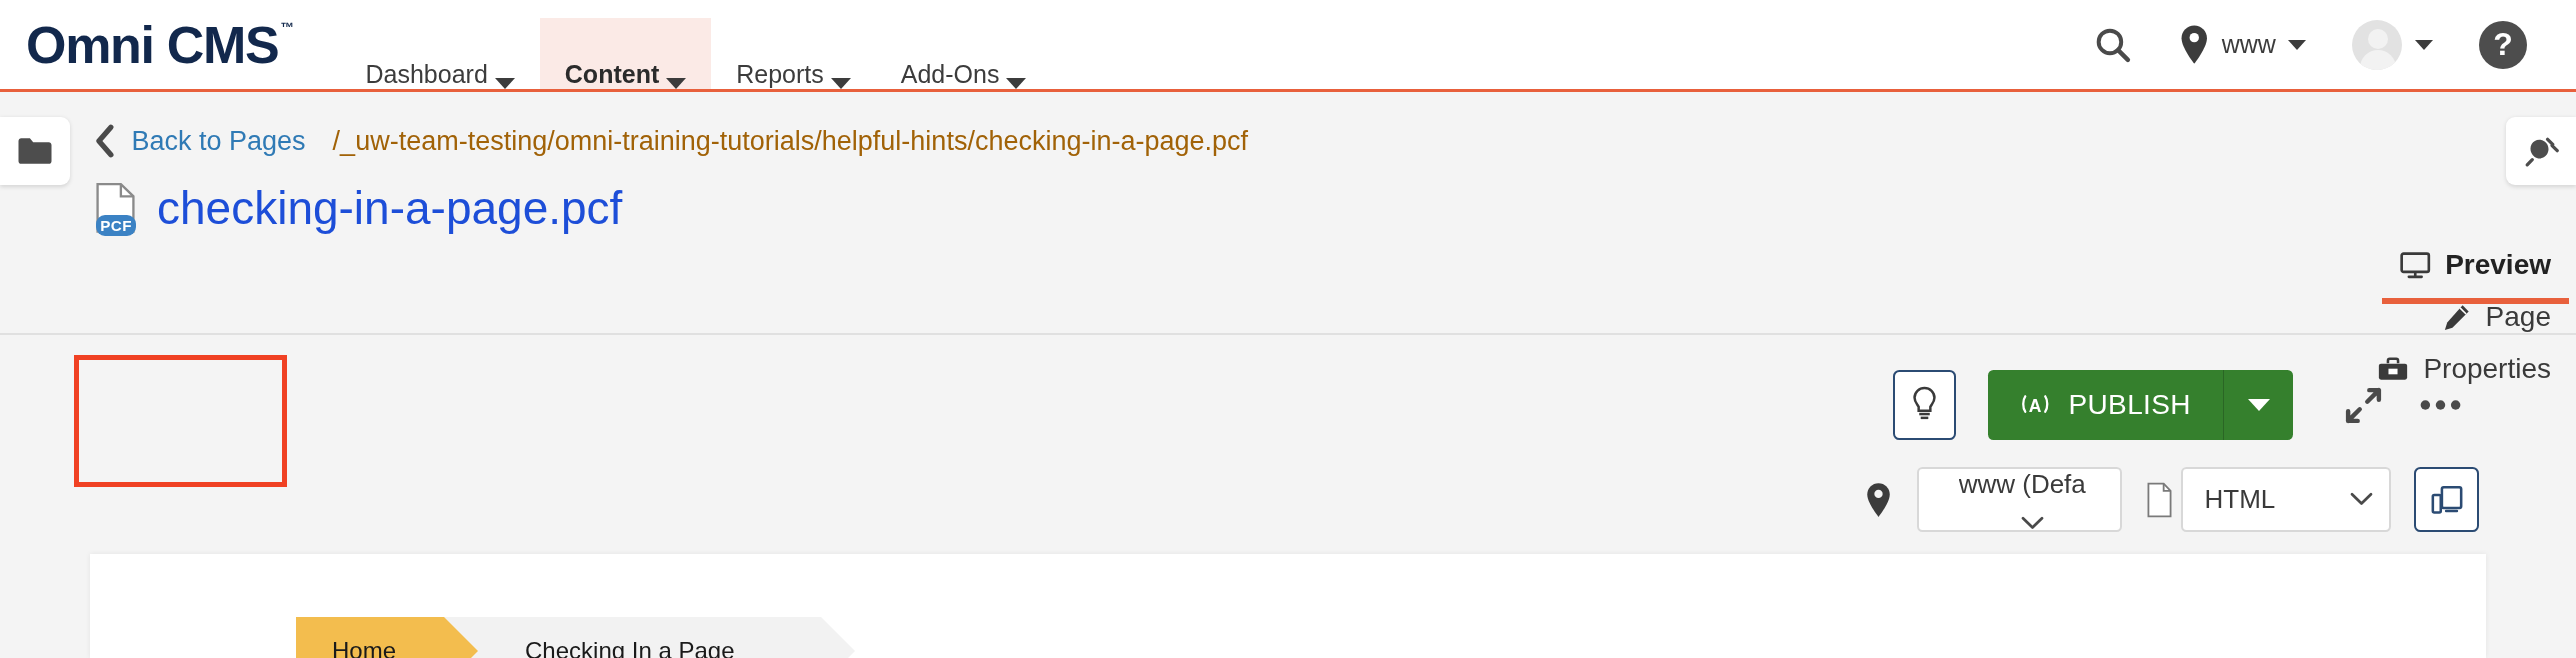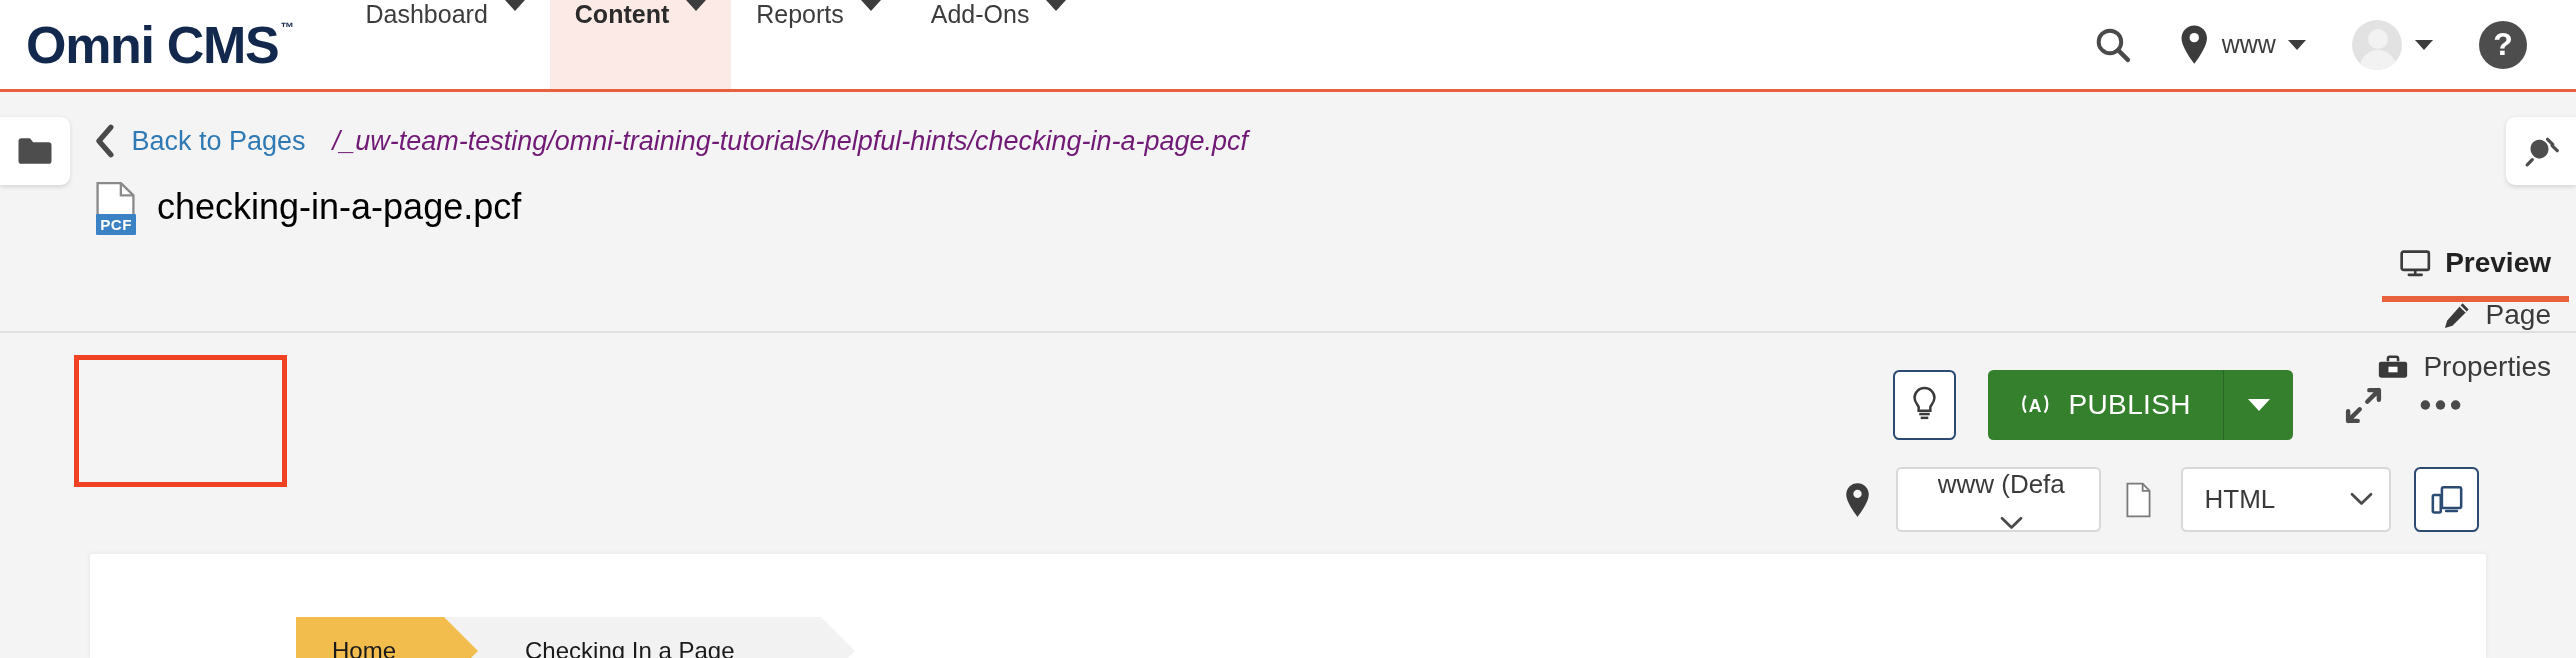--- a/index.html
+++ b/index.html
@@ -38,26 +38,27 @@
     vertical-align: super;
     font-weight: bold;
     letter-spacing: 0;
     position: relative;
     top: -12.6px;
     left: 1.8px;
   }
 
   .mainnav { display: flex; align-items: stretch; margin-left: 27px; }
   .navitem {
-    display: flex; align-items: flex-start; gap: 17px;
+    display: flex; align-items: flex-end; gap: 7px;
     padding: 0 25px;
     font-size: 25px;
     color: #3c3c3c;
     cursor: pointer;
     white-space: nowrap;
+    margin-top: 18px;
   }
   .navitem.active { background: #fbeae6; font-weight: bold; color: #2b2b2b; }
   .chev-down {
     width: 0; height: 0;
     border-left: 10px solid transparent;
     border-right: 10px solid transparent;
     border-top: 11.7px solid #3c3c3c;
   }
   .chev-down.thin {
     border-left-width: 9px; border-right-width: 9px; border-top-width: 10.8px;
@@ -120,40 +121,39 @@
     display: flex; align-items: center;
     padding-top: 32px; padding-left: 94px;
     gap: 0;
   }
   .back-link {
     display: flex; align-items: center; gap: 16px;
     color: #2f7ab5; font-size: 27px; cursor: pointer;
   }
   .crumb-path {
     margin-left: 27px;
-    font-size: 27px; color: #701a75;
+    font-size: 27px; color: #a16207;
     white-space: nowrap;
-    font-style: italic;
   }
 
   
   .titlerow {
     display: flex; align-items: center;
     padding-left: 94px; margin-top: 23px; gap: 20px;
   }
   .pcf-icon { position: relative; width: 43px; height: 52px; }
   .pcf-badge {
     position: absolute; left: 1.8px; bottom: -1.8px;
     background: #3b82c4; color: #fff;
     font-size: 15.2px; font-weight: bold;
-    padding: 2.7px 4.5px; border-radius: 1px;
+    padding: 2.7px 4.5px; border-radius: 9px;
     letter-spacing: 0.4px; line-height: 1;
   }
   .page-title {
-    font-size: 36px; color: #000000; font-weight: normal;
+    font-size: 46px; color: #1d4ed8; font-weight: normal;
     white-space: nowrap;
   }
 
   
   .tabrow {
     position: relative;
     display: flex; align-items: flex-end;
     margin-top: 14.4px;
     padding-left: 117px;
     height: 86px;
@@ -234,21 +234,21 @@
     background: #fff;
     display: flex; align-items: center;
     padding: 0 16px 0 21.5px;
     font-size: 26px; color: #3a3a3a;
     cursor: pointer; position: relative;
     overflow: hidden;
   }
   .select-box .sel-label { flex: 1; white-space: nowrap; overflow: hidden; }
   .select-box .sel-chev { margin-left: 20px; }
   .sel-www { width: 205px; margin-left: 25px; flex-direction: column; }
-  .sel-html { width: 210px; margin-left: 28px; }
+  .sel-html { width: 210px; margin-left: 7px; }
   .device-btn {
     width: 65px; height: 65px; margin-left: 23px;
     border: 2.7px solid #2b4b73; border-radius: 6.3px;
     background: #fff;
     display: flex; align-items: center; justify-content: center;
     cursor: pointer;
   }
   .pin-small { margin-right: 0; }
   .doc-small { margin-left: 23px; }
 

